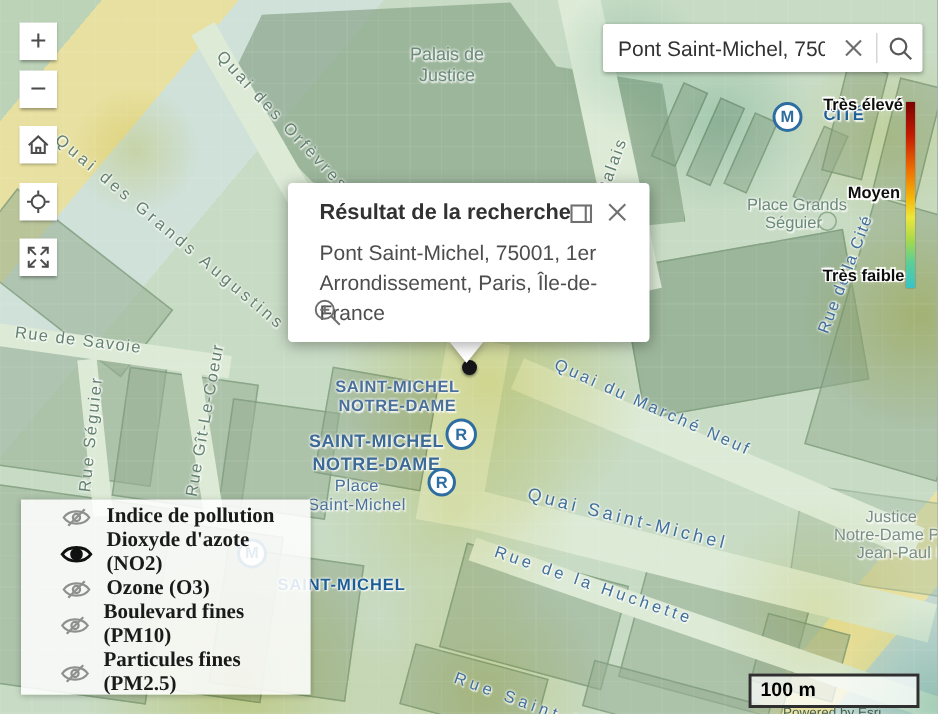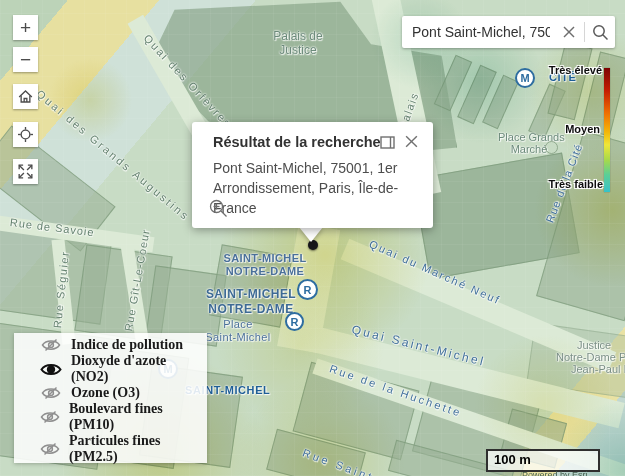--- a/index.html
+++ b/index.html
@@ -73,21 +73,21 @@
   .lglbl{position:absolute;font-size:11px;font-weight:bold;color:#0d0d0d;white-space:nowrap;
     text-shadow:-1px -1px 0 #fff,1px -1px 0 #fff,-1px 1px 0 #fff,1px 1px 0 #fff,0 0 3px #fff;}
   
   .layers{position:absolute;left:14px;top:333px;width:193px;height:130px;
     background:rgba(255,255,255,.87);box-shadow:0 1px 4px rgba(0,0,0,.25);
     display:flex;flex-direction:column;justify-content:space-around;padding:4px 16px;box-sizing:border-box;}
   .lrow{display:flex;align-items:center;gap:9px;padding-left:10px;}
   .lrow .eye{width:22px;display:flex;justify-content:center;cursor:pointer;}
   .lrow .llbl{font-family:"Liberation Serif",serif;font-weight:bold;font-size:14px;color:#1a1a1a;}
   
-  .scalebar{position:absolute;left:486px;top:449px;width:110px;height:19px;
+  .scalebar{position:absolute;left:499px;top:449px;width:110px;height:19px;
     background:rgba(255,255,255,.72);border:2px solid #2f2f2f;}
   .scalebar span{position:absolute;left:6px;top:1px;font-size:13px;font-weight:bold;color:#000;}
   .attrib{position:absolute;left:522px;top:470px;font-size:9px;color:#46604e;white-space:nowrap;}
   svg{display:block;}
 </style>
 </head>
 <body>
 
 <div id="stage">
 
@@ -145,21 +145,21 @@
     <div class="mlbl station big" style="left:202px;top:287px;width:98px;color:#3d6a94;">SAINT-MICHEL</div>
     <div class="mlbl station big" style="left:202px;top:302px;width:98px;color:#3d6a94;">NOTRE-DAME</div>
     <div class="mlbl station" style="left:208px;top:318px;width:60px;font-weight:normal;">Place</div>
     <div class="mlbl station" style="left:196px;top:331px;width:84px;font-weight:normal;">Saint-Michel</div>
     <div class="mlbl blue" style="left:370px;top:237px;letter-spacing:2px;transform:rotate(24deg);">Quai du Marché Neuf</div>
     <div class="mlbl blue big" style="left:352px;top:322px;letter-spacing:2.5px;transform:rotate(14deg);">Quai Saint-Michel</div>
     <div class="mlbl blue" style="left:330px;top:362px;letter-spacing:2.5px;transform:rotate(19deg);">Rue de la Huchette</div>
     <div class="mlbl blue" style="left:303px;top:446px;letter-spacing:3px;transform:rotate(20deg);">Rue Saint-Séverin</div>
     <div class="mlbl blue" style="left:549px;top:216px;letter-spacing:1px;transform:rotate(-69deg);">Rue de la Cité</div>
     <div class="mlbl" style="left:498px;top:131px;width:62px;text-align:center;color:#6b8a7a;">Place Grands</div>
-    <div class="mlbl" style="left:503px;top:143px;width:52px;text-align:center;color:#6b8a7a;">Marché</div>
+    <div class="mlbl" style="left:503px;top:143px;width:52px;text-align:center;color:#6b8a7a;">Séguier</div>
     <div class="mlbl" style="left:577px;top:339px;color:#7a8f85;">Justice</div>
     <div class="mlbl" style="left:556px;top:351px;color:#7a8f85;">Notre-Dame Place</div>
     <div class="mlbl" style="left:571px;top:363px;color:#7a8f85;">Jean-Paul II</div>
     <div class="mlbl metro" style="left:549px;top:71px;">CITÉ</div>
     <div class="mlbl metro" style="left:185px;top:384px;">SAINT-MICHEL</div>
 
     <div class="marker" style="left:297px;top:279px;width:21px;height:21px;">R</div>
     <div class="marker" style="left:285px;top:312px;width:19px;height:19px;">R</div>
     <div class="marker" style="left:515px;top:68px;width:20px;height:20px;">M</div>
     <div class="marker" style="left:158px;top:359px;width:20px;height:20px;opacity:.85;">M</div>

